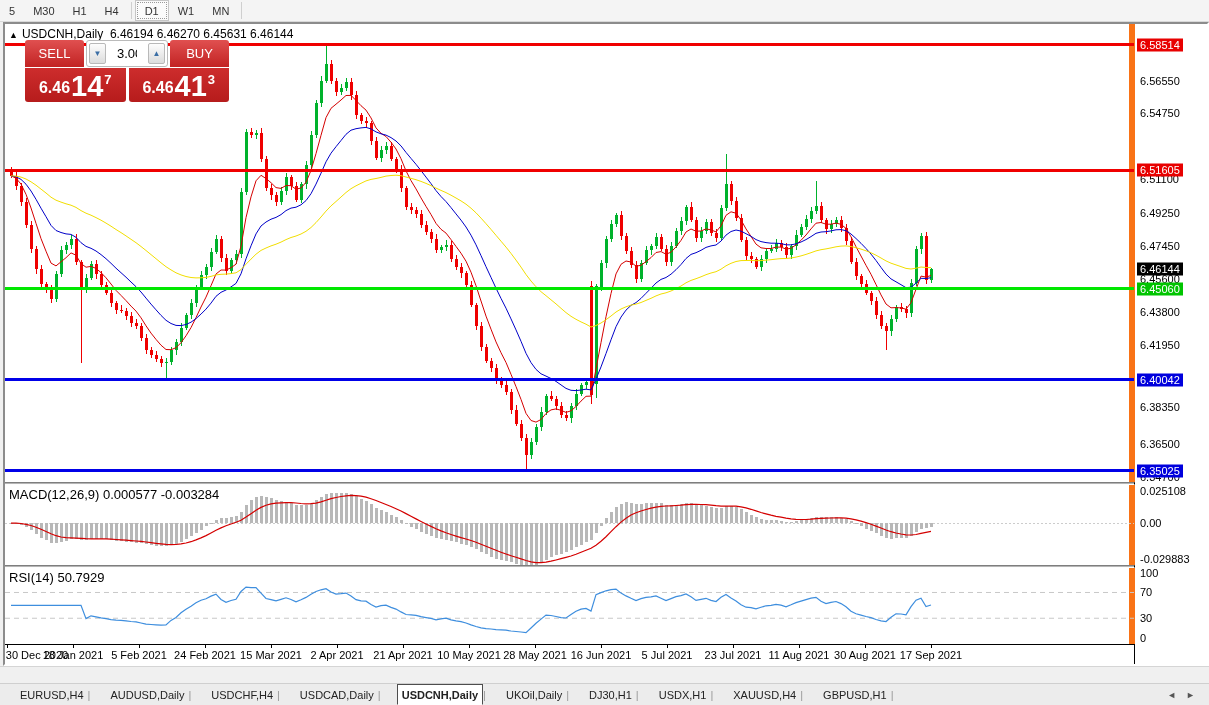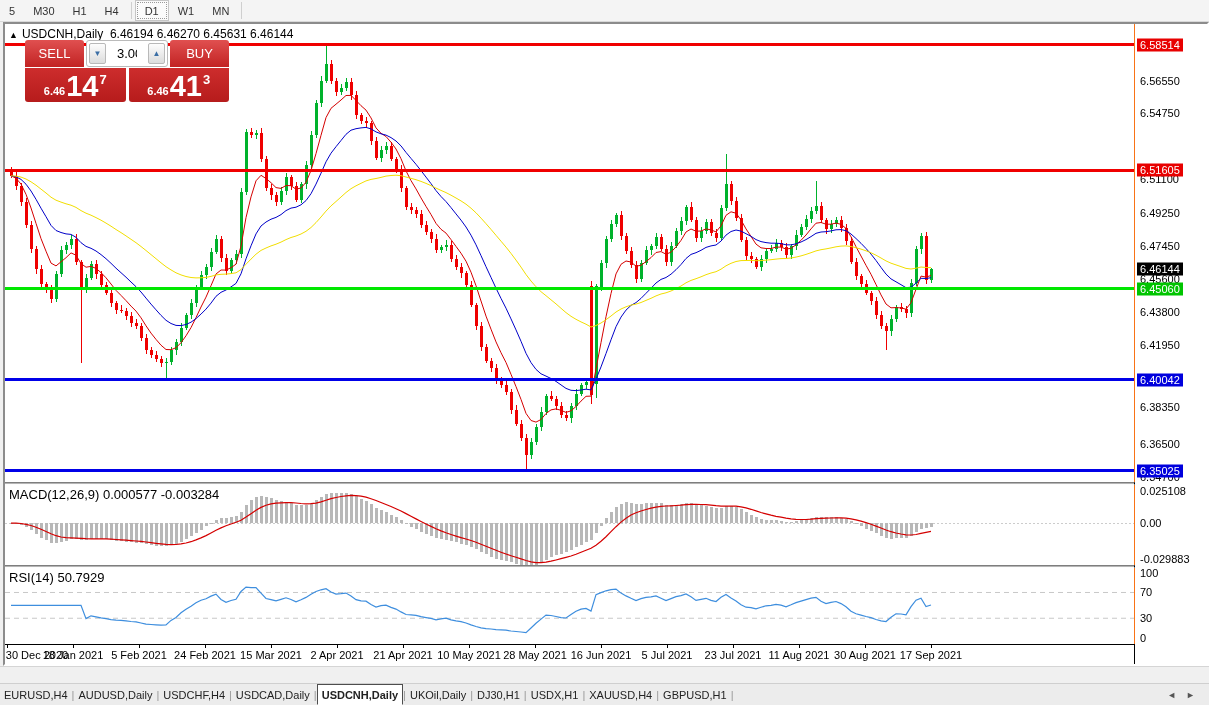--- a/index.html
+++ b/index.html
@@ -11,58 +11,58 @@
     display:flex; align-items:stretch; }
   .tfbtn { padding:3px 9px; color:#333; display:flex; align-items:center; cursor:default; }
   .tfbtn.active { background:#fbfbfb; border:1px solid #c6c6c6; outline:1px dotted #9a9a9a; outline-offset:-3px; }
   .tbar-sep { width:1px; background:#cfcfcf; margin:2px 3px; }
 
   
   .chartwin { position:relative; margin-left:3px; width:1206px; background:#fff;
     border:2px solid; border-color:#8c8c8c #fff #fff #8c8c8c; display:flex; }
   .plotcol { width:1130px; position:relative; }
   .axiscol { width:72px; position:relative; background:#fff; }
-  .pane { position:relative; border-right:1px solid #f97316; background:#fff; }
+  .pane { position:relative; border-right:6px solid #f97316; background:#fff; }
   .pane svg { display:block; }
   .pane-sep { height:3px; background:#b5b5b5; border-top:1px solid #7e7e7e; border-bottom:1px solid #fdfdfd; border-right:1px solid #000;}
   .chart-title { position:absolute; left:4px; top:3px; z-index:5; color:#000; font-size:12px; }
   .chart-title .tri { font-size:9px; margin-right:4px; }
 
   
   .tradepanel { position:absolute; left:20px; top:16px; z-index:10; width:204px; }
   .tp-row1 { display:flex; height:27px; }
   .btn-sell,.btn-buy { width:59px; color:#fff; font-size:13px; display:flex; align-items:center; justify-content:center;
      background:linear-gradient(#e05050,#c22323); border-radius:3px 3px 0 0; cursor:pointer; }
   .spinwrap { flex:1; background:#fff; border:1px solid #bbb; border-radius:3px; margin:0 2px;
      display:flex; align-items:stretch; padding:2px; }
   .spinbtn { width:17px; background:linear-gradient(#fdfdfd,#dcdcdc); border:1px solid #b9b9b9; border-radius:2px;
      color:#3b6ea5; font-size:8px; display:flex; align-items:center; justify-content:center; cursor:pointer; }
   .spinval { flex:1; border:none; text-align:right; font-size:13px; padding:0 11px; width:40px;
      font-family:"Liberation Sans","DejaVu Sans",sans-serif; }
   .tp-row2 { display:flex; gap:3px; margin-top:1px; }
   .quote { flex:1; height:34px; color:#fff; background:linear-gradient(#cd2d2d,#b61c1c); border-radius:0 0 3px 3px;
      display:flex; align-items:flex-end; justify-content:center; padding:1px 2px 3px 2px; cursor:pointer; }
-  .quote .small { font-size:11px; font-weight:bold; margin:0 1px 2px 0; }
+  .quote .small { font-size:16px; font-weight:bold; margin:0 1px 2px 0; }
   .quote .big { font-size:29px; font-weight:bold; line-height:26px; }
   .quote .sup { font-size:13px; font-weight:bold; margin:0 0 12px 1px; }
 
   
   .axlabel { position:absolute; left:5px; transform:translateY(-50%); white-space:nowrap; }
   .axbadge { position:absolute; left:2px; transform:translateY(-50%); color:#fff; padding:0 3px 1px 3px; white-space:nowrap; }
 
   
   .dateaxis { height:20px; position:relative; border-top:1px solid #000; border-right:1px solid #000; background:#fff; }
   .datelbl { position:absolute; top:4px; transform:translateX(-50%); white-space:nowrap; }
   .datetick { position:absolute; top:0; width:1px; height:3px; background:#000; }
   .ind-label { position:absolute; left:4px; top:2px; z-index:4; font-size:13px; }
 
   
   .gapstrip { height:17px; background:#f0f0f0; border-top:1px solid #d5d5d5; }
   .tabbar { height:22px; background:#ececec; border-top:1px solid #cfcfcf; display:flex; align-items:stretch; }
-  .tab { display:flex; align-items:center; padding:0 4px; color:#222; cursor:pointer; white-space:nowrap; }
+  .tab { display:flex; align-items:center; padding:0 4px; color:#222; cursor:pointer; white-space:nowrap;margin-left:16px; }
   .tab.active { background:#fff; border:1px solid #4d4d4d; border-bottom-color:#fff; font-weight:bold; }
   .tabsep { display:flex; align-items:center; color:#999; }
   .tabnav { margin-left:auto; display:flex; align-items:center; gap:10px; padding:0 14px; color:#555; font-size:9px; }
   .tabnav span { cursor:pointer; }
 </style>
 </head>
 <body>
 
 <div class="toolbar">
     <div class="tfbtn">5</div>

